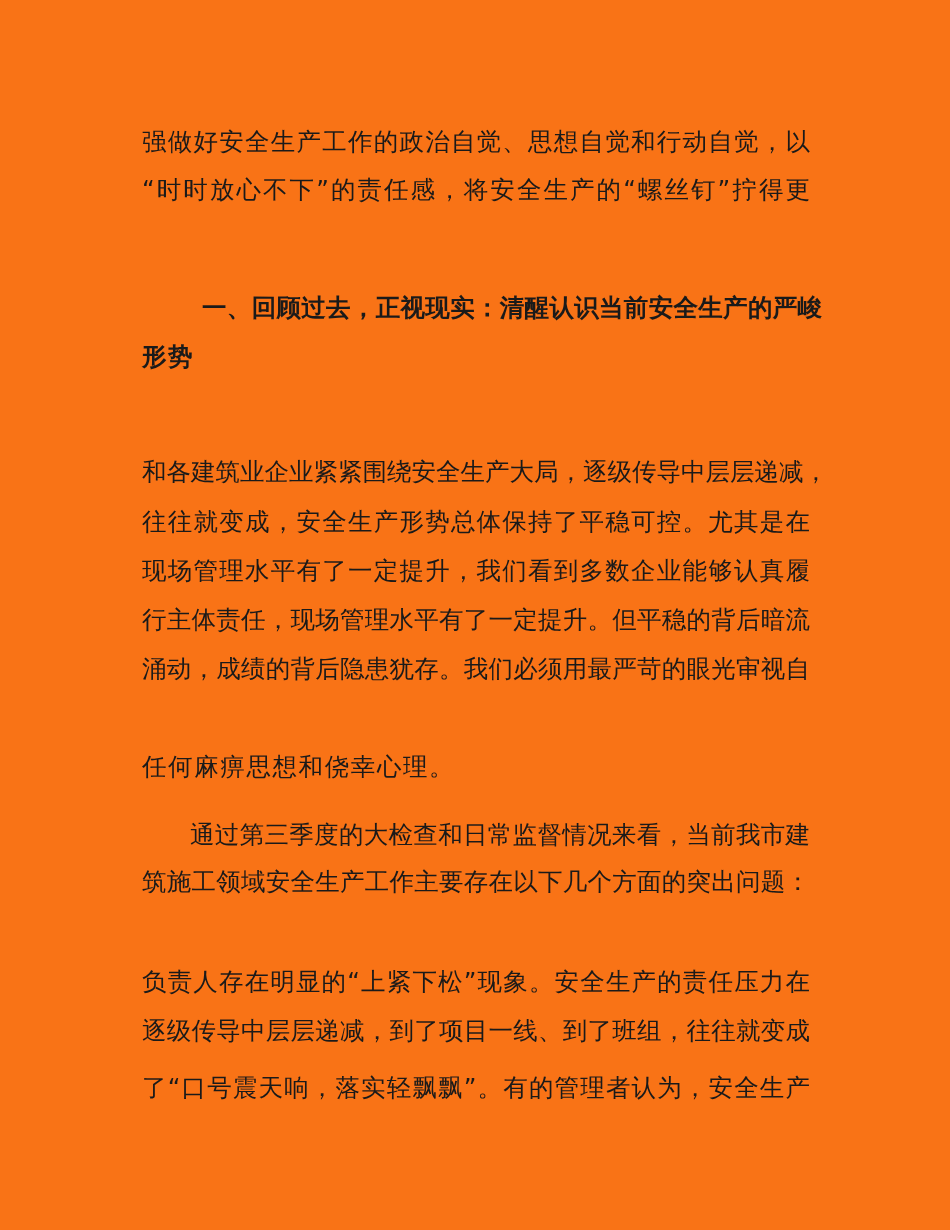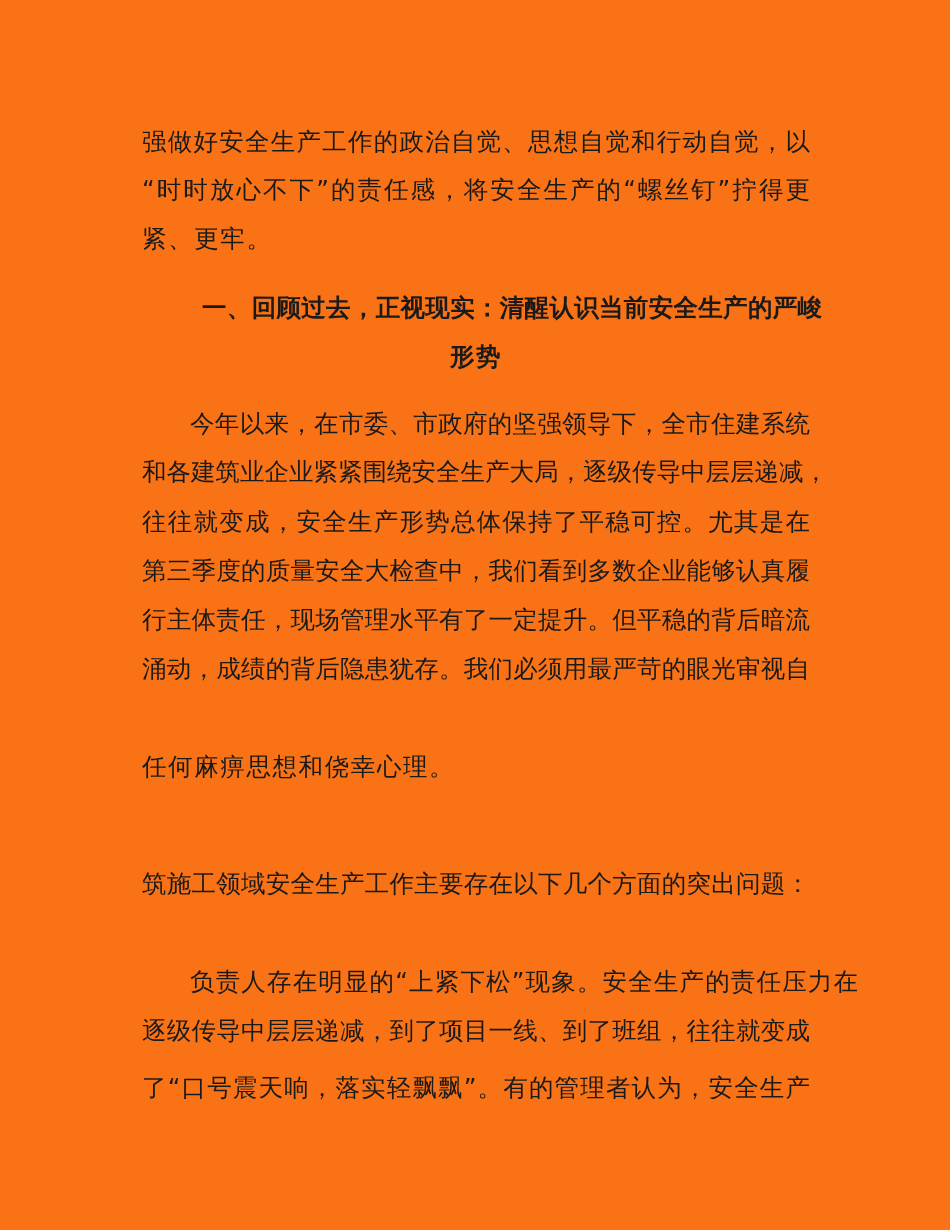--- a/index.html
+++ b/index.html
@@ -22,31 +22,30 @@
   .bold { font-weight: bold; }
   .seg-bold { font-weight: bold; }
 </style>
 </head>
 <body>
 
 <div class="page">
 
   <div class="line justify" style="top:127px;">强做好安全生产工作的政治自觉、思想自觉和行动自觉，以</div>
   <div class="line justify" style="top:175px;">“时时放心不下”的责任感，将安全生产的“螺丝钉”拧得更</div>
-  <div class="line" style="top:224px;">紧、更牢。</div>
 
   <div class="line justify indent bold" style="top:293px;margin-left:12px;">一、回顾过去，正视现实：清醒认识当前安全生产的严峻</div>
-  <div class="line bold" style="top:342px;text-align:center;">形势</div>
+  <div class="line bold" style="top:342px;">形势</div>
 
-  <div class="line justify indent" style="top:409px;">今年以来，在市委、市政府的坚强领导下，全市住建系统</div>
   <div class="line justify" style="top:457px;">和各建筑业企业紧紧围绕安全生产大局，逐级传导中层层递减，</div>
   <div class="line justify" style="top:507px;">往往就变成，安全生产形势总体保持了平稳可控。尤其是在</div>
-  <div class="line justify" style="top:556px;">第三季度的质量安全大检查中，我们看到多数企业能够认真履</div>
+  <div class="line justify" style="top:556px;">现场管理水平有了一定提升，我们看到多数企业能够认真履</div>
   <div class="line justify" style="top:605px;">行主体责任，现场管理水平有了一定提升。但平稳的背后暗流</div>
   <div class="line justify" style="top:654px;">涌动，成绩的背后隐患犹存。我们必须用最严苛的眼光审视自</div>
   <div class="line" style="top:752px;">任何麻痹思想和侥幸心理。</div>
 
-  <div class="line justify" style="top:869px;">筑施工领域安全生产工作主要存在以下几个方面的突出问题：</div>
-  <div class="line justify" style="top:967px;margin-left:48px;">负责人存在明显的“上紧下松”现象。安全生产的责任压力在</div>
+  <div class="line justify indent" style="top:820px;">通过第三季度的大检查和日常监督情况来看，当前我市建</div>
+  <div class="line justify" style="top:869px;font-family:Liberation Mono, monospace;">筑施工领域安全生产工作主要存在以下几个方面的突出问题：</div>
+  <div class="line justify" style="top:967px;">负责人存在明显的“上紧下松”现象。安全生产的责任压力在</div>
   <div class="line justify" style="top:1016px;">逐级传导中层层递减，到了项目一线、到了班组，往往就变成</div>
   <div class="line justify" style="top:1065px;margin-top:8px;">了“口号震天响，落实轻飘飘”。有的管理者认为，安全生产</div>
 
 </div>
 
 </body></html>

